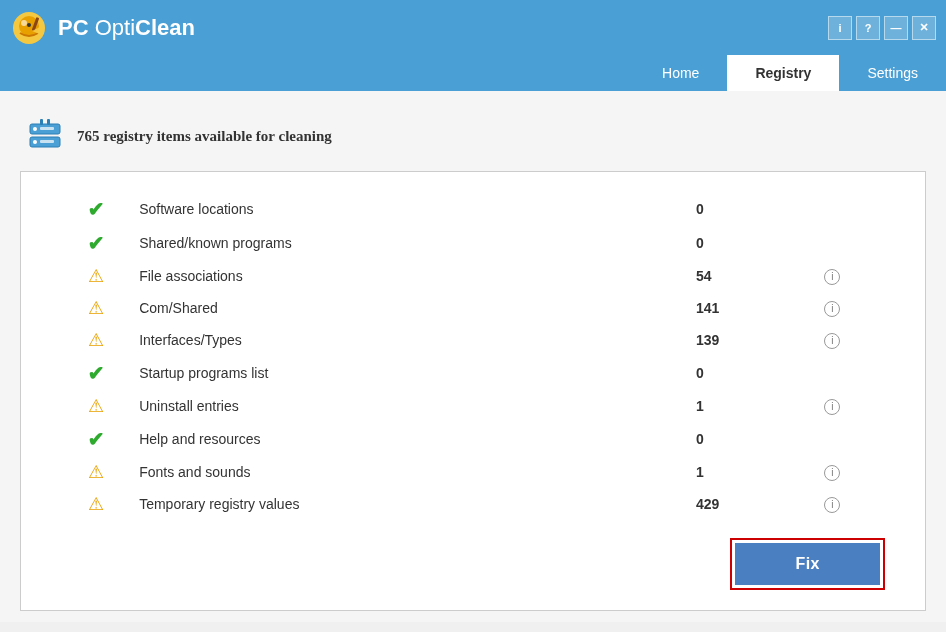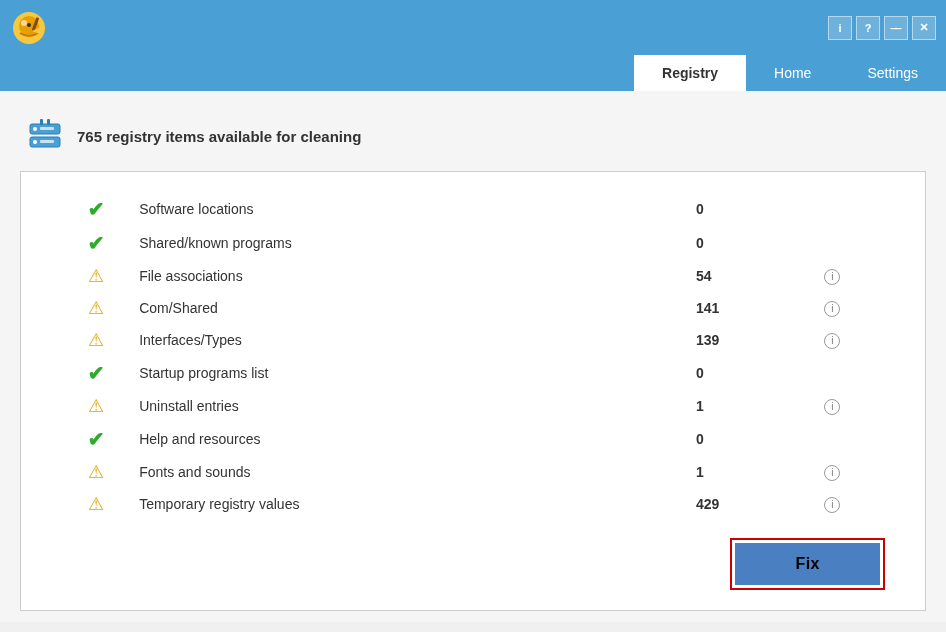--- a/index.html
+++ b/index.html
@@ -90,20 +90,21 @@
       padding: 10px 0 15px 5px;
     }
     .status-icon {
       width: 40px;
       height: 40px;
     }
     .status-text {
       font-size: 15px;
       font-weight: 600;
       color: #333;
+      font-family: Liberation Serif, serif;
     }
 
     
     .items-panel {
       background: white;
       border: 1px solid #ccc;
       padding: 20px 40px 20px 40px;
       position: relative;
     }
 
@@ -178,21 +179,21 @@
       display: flex;
       justify-content: flex-end;
       margin-top: 18px;
     }
     .fix-button-wrapper {
       border: 2px solid #cc0000;
       padding: 3px;
     }
     .fix-button {
       background: #4a7fc1;
-      color: #000000;
+      color: #ffffff;
       font-size: 16px;
       font-weight: 600;
       padding: 12px 60px;
       border: none;
       cursor: pointer;
       letter-spacing: 0.5px;
     }
   </style>
 </head>
 <body>
@@ -203,32 +204,35 @@
     <svg class="app-logo" viewBox="0 0 38 38" xmlns="http://www.w3.org/2000/svg">
       <ellipse cx="19" cy="19" rx="16" ry="16" fill="#f5c842"></ellipse>
       <ellipse cx="19" cy="17" rx="10" ry="10" fill="#e8a000"></ellipse>
       <circle cx="14" cy="14" r="3" fill="white" opacity="0.6"></circle>
       <path d="M10 24 Q19 30 28 24" stroke="#cc7700" stroke-width="2" fill="none"></path>
       <circle cx="19" cy="16" r="2" fill="#333"></circle>
 
       <rect x="24" y="8" width="3" height="14" rx="1" fill="#8B4513" transform="rotate(20, 25, 15)"></rect>
       <polygon points="22,22 30,18 32,26" fill="#f5c842" opacity="0.9"></polygon>
     </svg>
+    <div class="app-title">
+      <span>PC </span><span style="font-weight:400;">Opti</span><span style="font-weight:800;">Clean</span>
+    </div>
   </div>
   <div class="title-controls">
     <div class="title-btn">i</div>
     <div class="title-btn">?</div>
     <div class="title-btn">—</div>
     <div class="title-btn">✕</div>
   </div>
 </div>
 
 <div class="nav-bar">
+  <div class="nav-tab">Home</div>
   <div class="nav-tab active">Registry</div>
-  <div class="nav-tab">Home</div>
   <div class="nav-tab">Settings</div>
 </div>
 
 <div class="main-content">
 
   <div class="status-header">
     <svg class="status-icon" viewBox="0 0 40 40" xmlns="http://www.w3.org/2000/svg">
       <rect x="5" y="8" width="30" height="10" rx="2" fill="#4a9fd4" stroke="#2a7fb4" stroke-width="1"></rect>
       <rect x="5" y="21" width="30" height="10" rx="2" fill="#4a9fd4" stroke="#2a7fb4" stroke-width="1"></rect>
       <circle cx="10" cy="13" r="2" fill="white"></circle>

